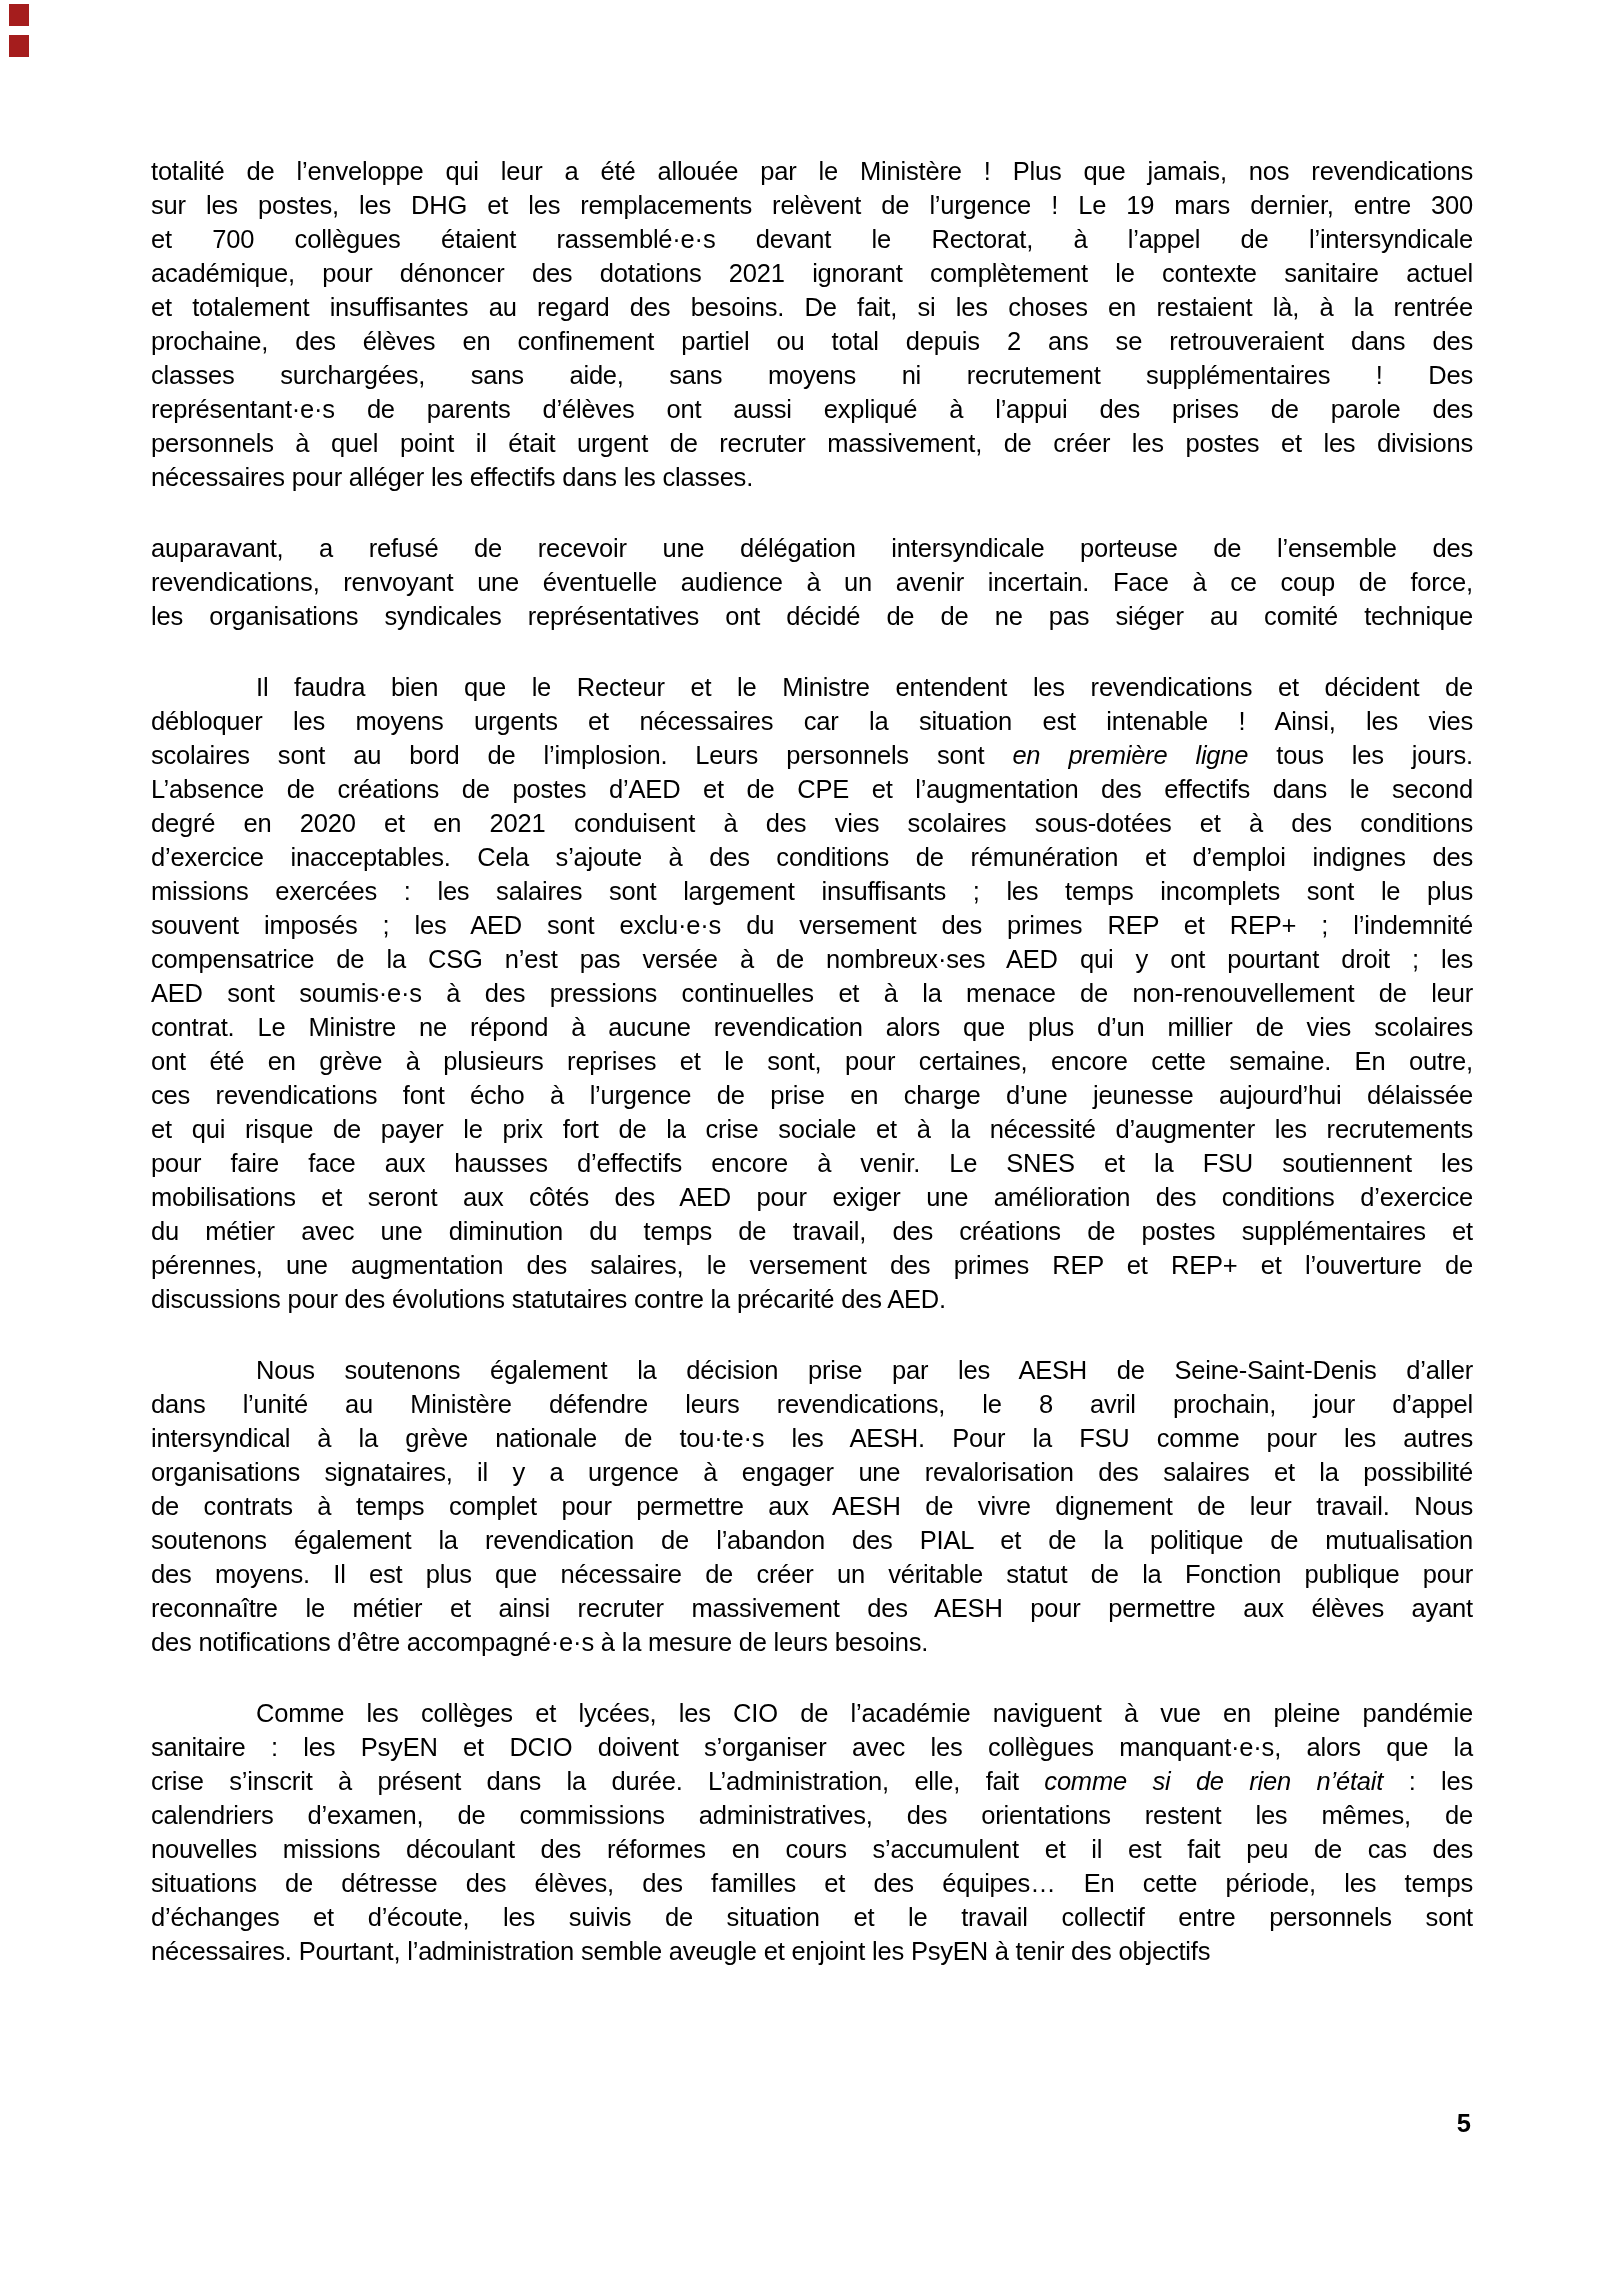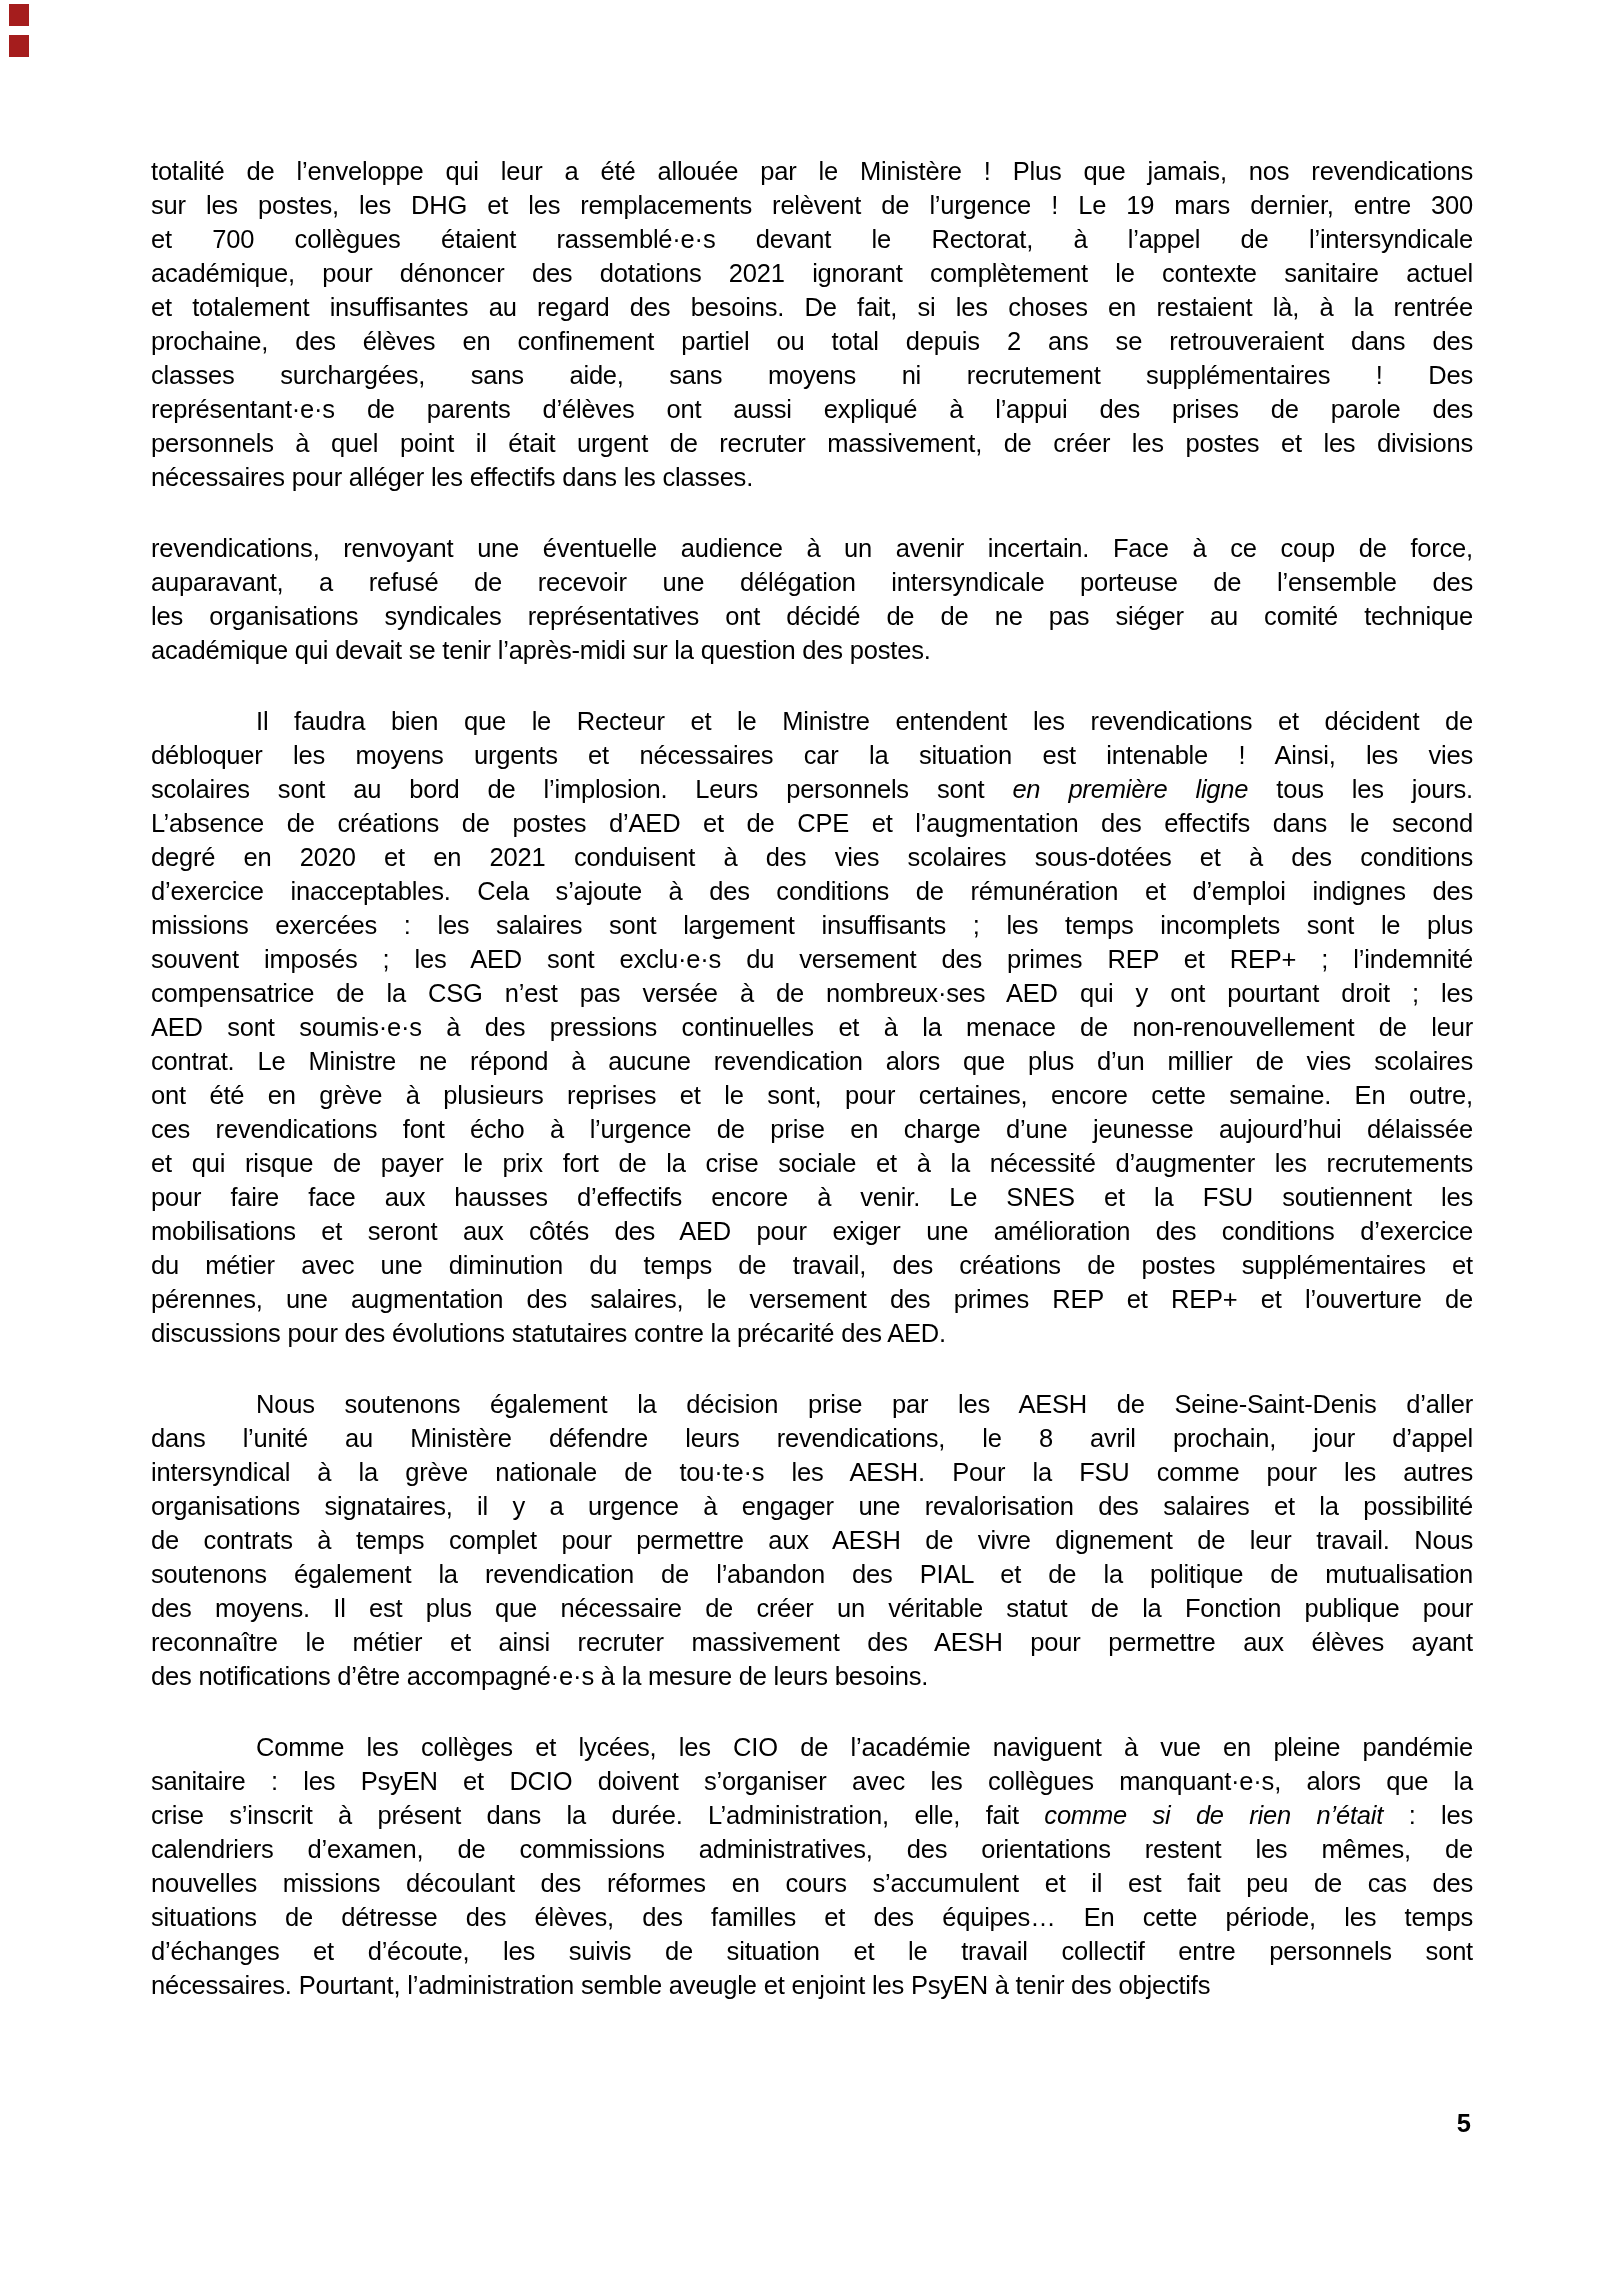--- a/index.html
+++ b/index.html
@@ -53,24 +53,23 @@
         <div class="line">et 700 collègues étaient rassemblé·e·s devant le Rectorat, à l’appel de l’intersyndicale</div>
         <div class="line">académique, pour dénoncer des dotations 2021 ignorant complètement le contexte sanitaire actuel</div>
         <div class="line">et totalement insuffisantes au regard des besoins. De fait, si les choses en restaient là, à la rentrée</div>
         <div class="line">prochaine, des élèves en confinement partiel ou total depuis 2 ans se retrouveraient dans des</div>
         <div class="line">classes surchargées, sans aide, sans moyens ni recrutement supplémentaires ! Des</div>
         <div class="line">représentant·e·s de parents d’élèves ont aussi expliqué à l’appui des prises de parole des</div>
         <div class="line">personnels à quel point il était urgent de recruter massivement, de créer les postes et les divisions</div>
         <div class="line last">nécessaires pour alléger les effectifs dans les classes.</div>
       </div>
       <div class="paragraph">
+        <div class="line">auparavant, a refusé de recevoir une délégation intersyndicale porteuse de l’ensemble des</div>
         <div class="line">revendications, renvoyant une éventuelle audience à un avenir incertain. Face à ce coup de force,</div>
-        <div class="line">auparavant, a refusé de recevoir une délégation intersyndicale porteuse de l’ensemble des</div>
         <div class="line">les organisations syndicales représentatives ont décidé de de ne pas siéger au comité technique</div>
-        <div class="line last">académique qui devait se tenir l’après-midi sur la question des postes.</div>
       </div>
       <div class="paragraph">
         <div class="line indent">Il faudra bien que le Recteur et le Ministre entendent les revendications et décident de</div>
         <div class="line">débloquer les moyens urgents et nécessaires car la situation est intenable ! Ainsi, les vies</div>
         <div class="line">scolaires sont au bord de l’implosion. Leurs personnels sont <em>en première ligne</em> tous les jours.</div>
         <div class="line">L’absence de créations de postes d’AED et de CPE et l’augmentation des effectifs dans le second</div>
         <div class="line">degré en 2020 et en 2021 conduisent à des vies scolaires sous-dotées et à des conditions</div>
         <div class="line">d’exercice inacceptables. Cela s’ajoute à des conditions de rémunération et d’emploi indignes des</div>
         <div class="line">missions exercées : les salaires sont largement insuffisants ; les temps incomplets sont le plus</div>
         <div class="line">souvent imposés ; les AED sont exclu·e·s du versement des primes REP et REP+ ; l’indemnité</div>

